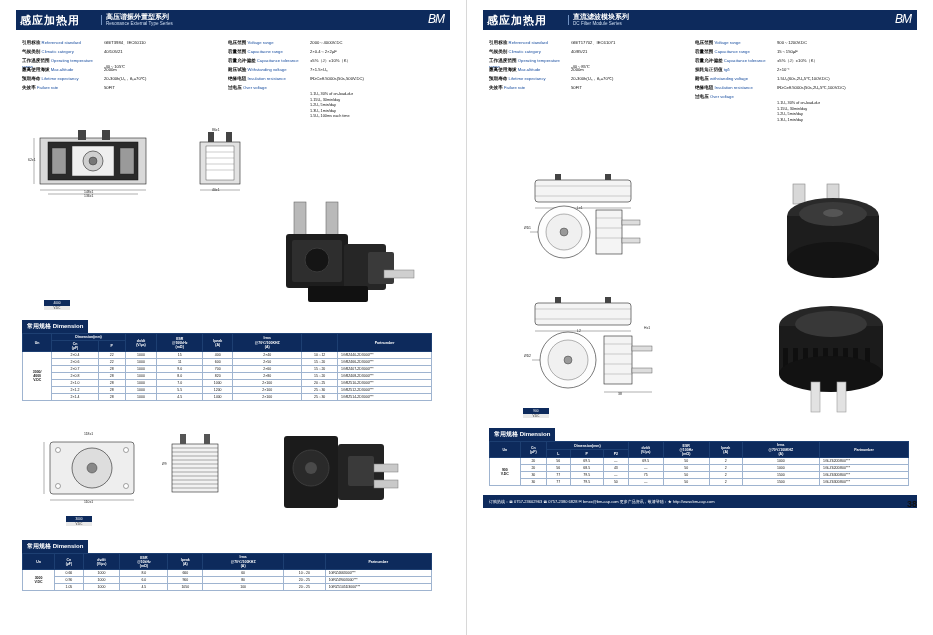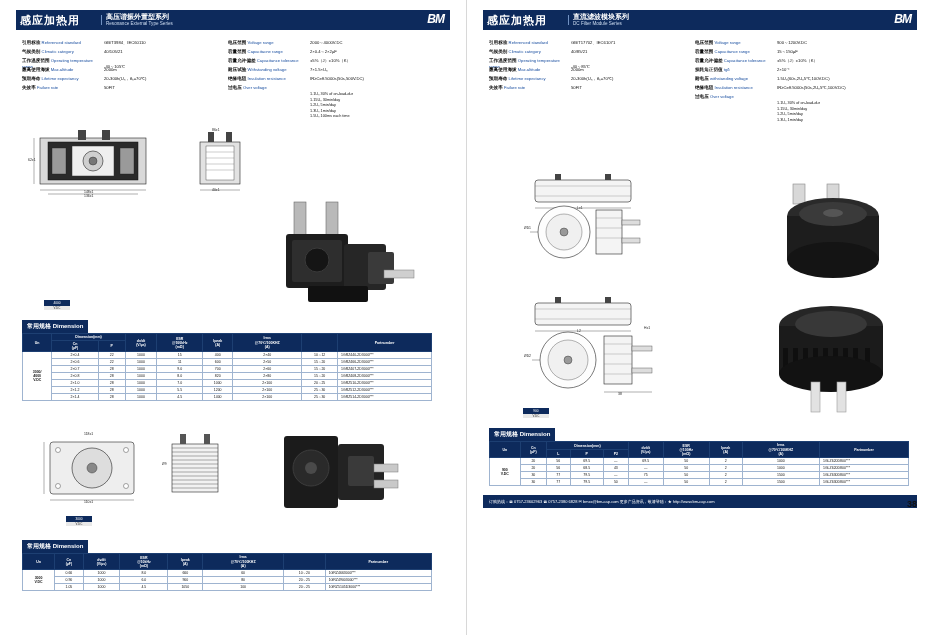--- a/index.html
+++ b/index.html
@@ -16,21 +16,21 @@
   .page.left{left:0;}
   .page.right{left:467px;}
   .divider{position:absolute;left:466px;top:0;width:1px;height:635px;background:#d8d8d8;}
 
   
   .hdr{position:absolute;left:16px;top:10px;width:434px;height:20px;background:#0d2a5c;}
   .hdr .cn{position:absolute;left:4px;top:3px;color:#fff;font-size:11px;font-weight:bold;letter-spacing:1px;}
   .hdr .sep{position:absolute;left:84px;top:3px;color:#7fa0d0;font-size:11px;}
   .hdr .s-cn{position:absolute;left:90px;top:2px;color:#fff;font-size:7px;font-weight:bold;}
   .hdr .s-en{position:absolute;left:90px;top:11px;color:#cddcf0;font-size:4.6px;}
-  .hdr .logo{position:absolute;right:6px;top:2px;color:#fff;font-size:12px;font-weight:bold;font-style:italic;letter-spacing:-1px;}
+  .hdr .logo{position:absolute;right:6px;top:2px;color:#fff;font-size:12px;font-weight:normal;font-style:italic;letter-spacing:-1px;}
 
   
   .spec{position:absolute;font-size:4.4px;line-height:1.35;}
   .spec .row{position:relative;height:9px;}
   .spec .cn{color:#111;font-weight:bold;font-size:4.6px;}
   .spec .en{color:#1a4fa0;font-size:4.2px;}
   .spec .val{color:#111;font-size:4.2px;}
   .specL{left:22px;top:40px;width:200px;}
   .specR{left:228px;top:40px;width:215px;}
   .lbl{display:inline-block;width:82px;}

